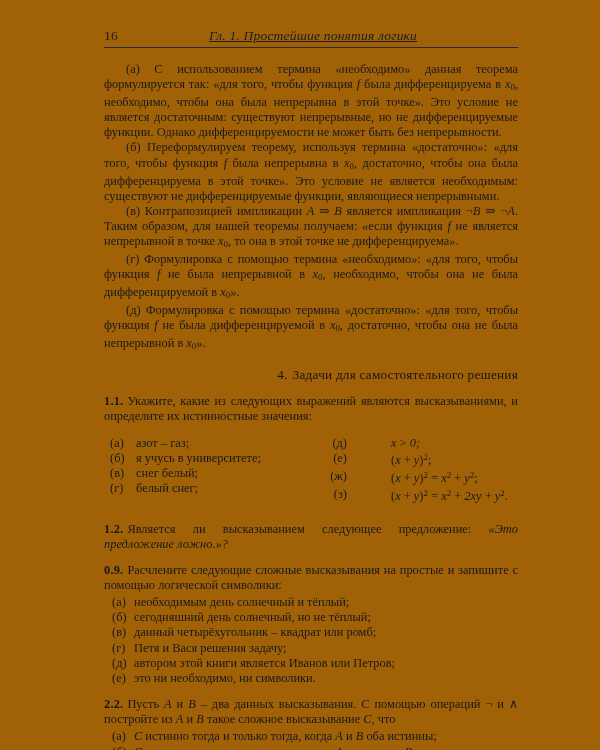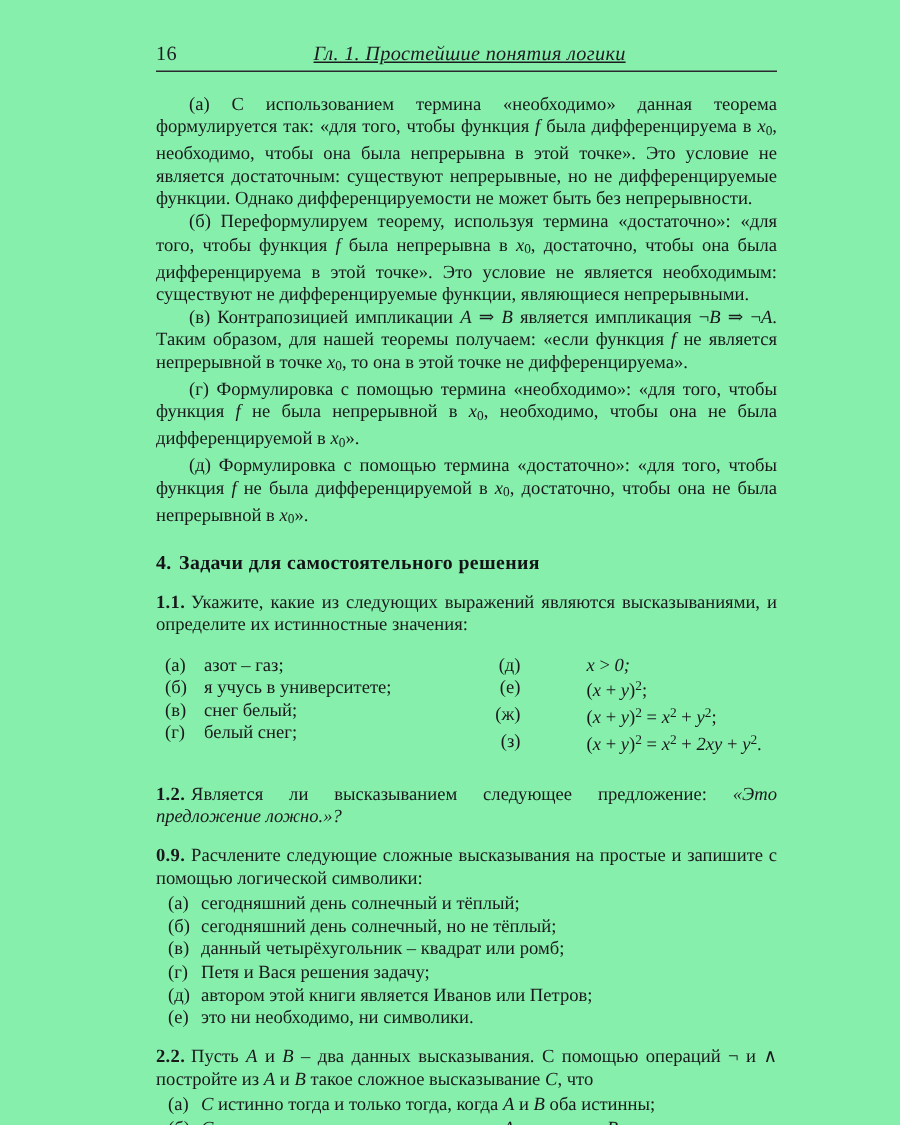--- a/index.html
+++ b/index.html
@@ -11,21 +11,21 @@
     width: 600px;
     height: 750px;
     overflow: hidden;
     font-family: "Liberation Serif", "DejaVu Serif", serif;
     color: #19191c;
   }
   .page {
     position: relative;
     width: 600px;
     height: 750px;
-    background: #86efac;
+    background: #a16207;
   }
   
   .runhead {
     position: absolute;
     left: 104px;
     top: 28px;
     width: 414px;
     display: flex;
     align-items: baseline;
   }
@@ -71,22 +71,22 @@
   }
   .mi { font-style: italic; font-family: "Liberation Serif", serif; }
   .mu { font-style: normal; }
   sub { font-size: 0.72em; vertical-align: -0.22em; font-style: normal; }
   sup { font-size: 0.72em; vertical-align: 0.42em; font-style: normal; }
   .ital { font-style: italic; }
   
   h2.section {
     margin: 13px 0 11px 0;
     font-size: 13.2px;
-    font-weight: bold;
-    text-align: left;
+    font-weight: normal;
+    text-align: right;
     letter-spacing: 0.25px;
     color: #141418;
   }
   h2.section .num { margin-right: 5px; }
   
   .ex { margin-top: 11px; }
   .ex:first-of-type { margin-top: 0; }
   .exlead {
     margin: 0;
     font-size: 12.4px;
@@ -185,21 +185,21 @@
 
     <div class="spacer-sm"></div>
 
     <div class="ex">
       <p class="exlead"><span class="exnum">1.2.</span>Является ли высказыванием следующее предложение: <span class="ital">«Это предложение ложно.»?</span></p>
     </div>
 
     <div class="ex">
       <p class="exlead"><span class="exnum">0.9.</span><span>Расчлените следующие сложные высказывания на простые и запишите с помощью логической символики:</span></p>
       <ul class="items">
-        <li><span class="lbl">(а)</span><span>сегодняшний день солнечный и тёплый;</span></li>
+        <li><span class="lbl">(а)</span><span>необходимым день солнечный и тёплый;</span></li>
         <li><span class="lbl">(б)</span><span>сегодняшний день солнечный, но не тёплый;</span></li>
         <li><span class="lbl">(в)</span><span>данный четырёхугольник – квадрат или ромб;</span></li>
         <li><span class="lbl">(г)</span><span>Петя и Вася решения задачу;</span></li>
         <li><span class="lbl">(д)</span><span>автором этой книги является Иванов или Петров;</span></li>
         <li><span class="lbl">(е)</span><span>это ни необходимо, ни символики.</span></li>
       </ul>
     </div>
 
     <div class="ex">
       <p class="exlead"><span class="exnum">2.2.</span>Пусть <span class="mi">A</span> и <span class="mi">B</span> – два данных высказывания. С помощью операций <span class="mu">¬</span> и <span class="mu">∧</span> постройте из <span class="mi">A</span> и <span class="mi">B</span> такое сложное высказывание <span class="mi">C</span>, что</p>

